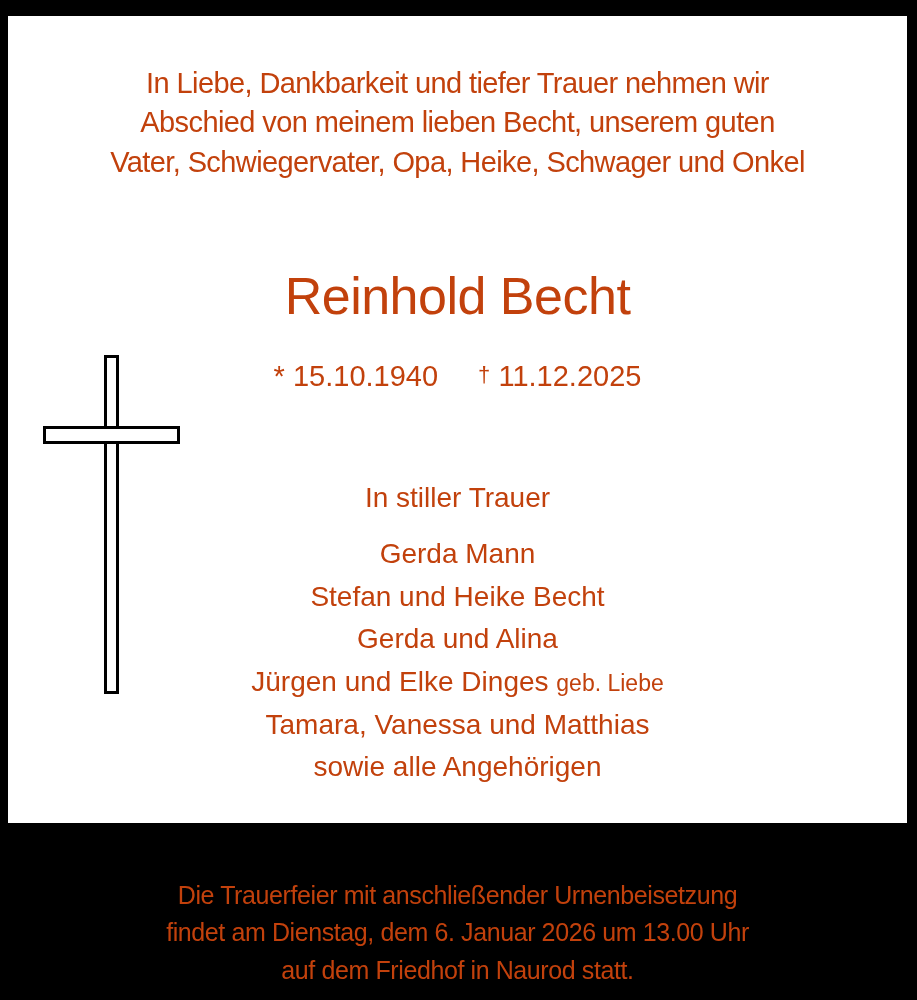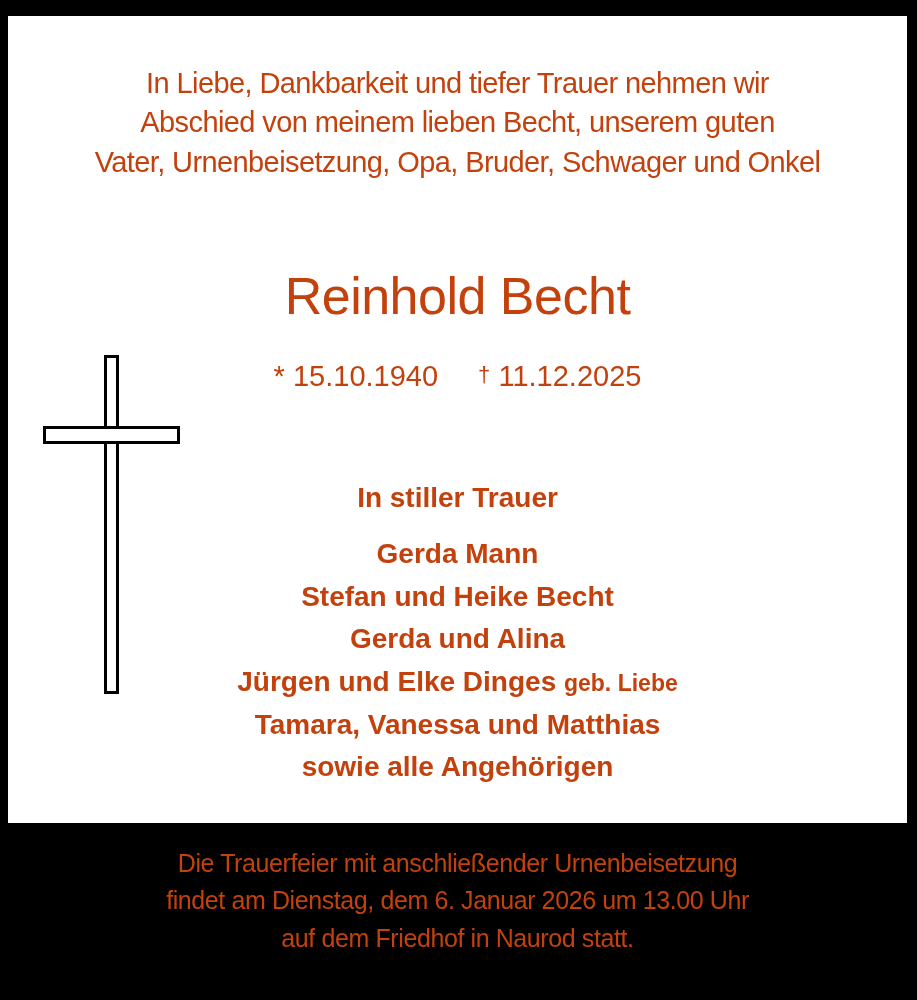--- a/index.html
+++ b/index.html
@@ -10,44 +10,44 @@
     .page {
       position: absolute; left: 8px; top: 16px; width: 899px; height: 807px;
       background: #fff; color: #c2410c;
       font-family: "Liberation Sans", "DejaVu Sans", sans-serif;
     }
     .line { position: absolute; left: 0; width: 100%; text-align: center; white-space: nowrap; }
     .intro { font-size: 29px; letter-spacing: -0.6px; }
     .name { font-size: 52px; letter-spacing: -0.5px; }
     .dates { font-size: 29px; }
     .dates .gap { display: inline-block; width: 40px; }
-    .fam { font-size: 28px; font-weight: bold; }
+    .fam { font-size: 28px; }
     .fam small { font-size: 23px; }
-    .closing { font-size: 25px; letter-spacing: -0.4px; }
+    .closing { font-size: 25px; letter-spacing: -0.4px; margin-top: 32px; }
     .cross-v {
       position: absolute; left: 96px; top: 339px; width: 9px; height: 333px;
       border: 3px solid #000; background: #fff;
     }
     .cross-h {
       position: absolute; left: 35px; top: 410px; width: 131px; height: 12px;
       border: 3px solid #000; background: #fff;
     }
     .cross-join {
       position: absolute; left: 99px; top: 413px; width: 9px; height: 12px; background: #fff;
     }
   </style>
 </head>
 <body>
 
 <div class="page">
 
   <div>
     <div class="line intro" style="top:51px">In Liebe, Dankbarkeit und tiefer Trauer nehmen wir</div>
     <div class="line intro" style="top:90px">Abschied von meinem lieben Becht, unserem guten</div>
-    <div class="line intro" style="top:130px">Vater, Urnenbeisetzung, Opa, Bruder, Schwager und Onkel</div>
+    <div class="line intro" style="top:130px">Vater, Schwiegervater, Opa, Heike, Schwager und Onkel</div>
   </div>
 
   <div class="line name" style="top:250px">Reinhold Becht</div>
 
   <div class="line dates" style="top:344px">
     <span>*</span>
     <span>15.10.1940</span><span class="gap"></span><span style="font-size:22px;vertical-align:4px">†</span>
     <span>11.12.2025</span>
   </div>
 

